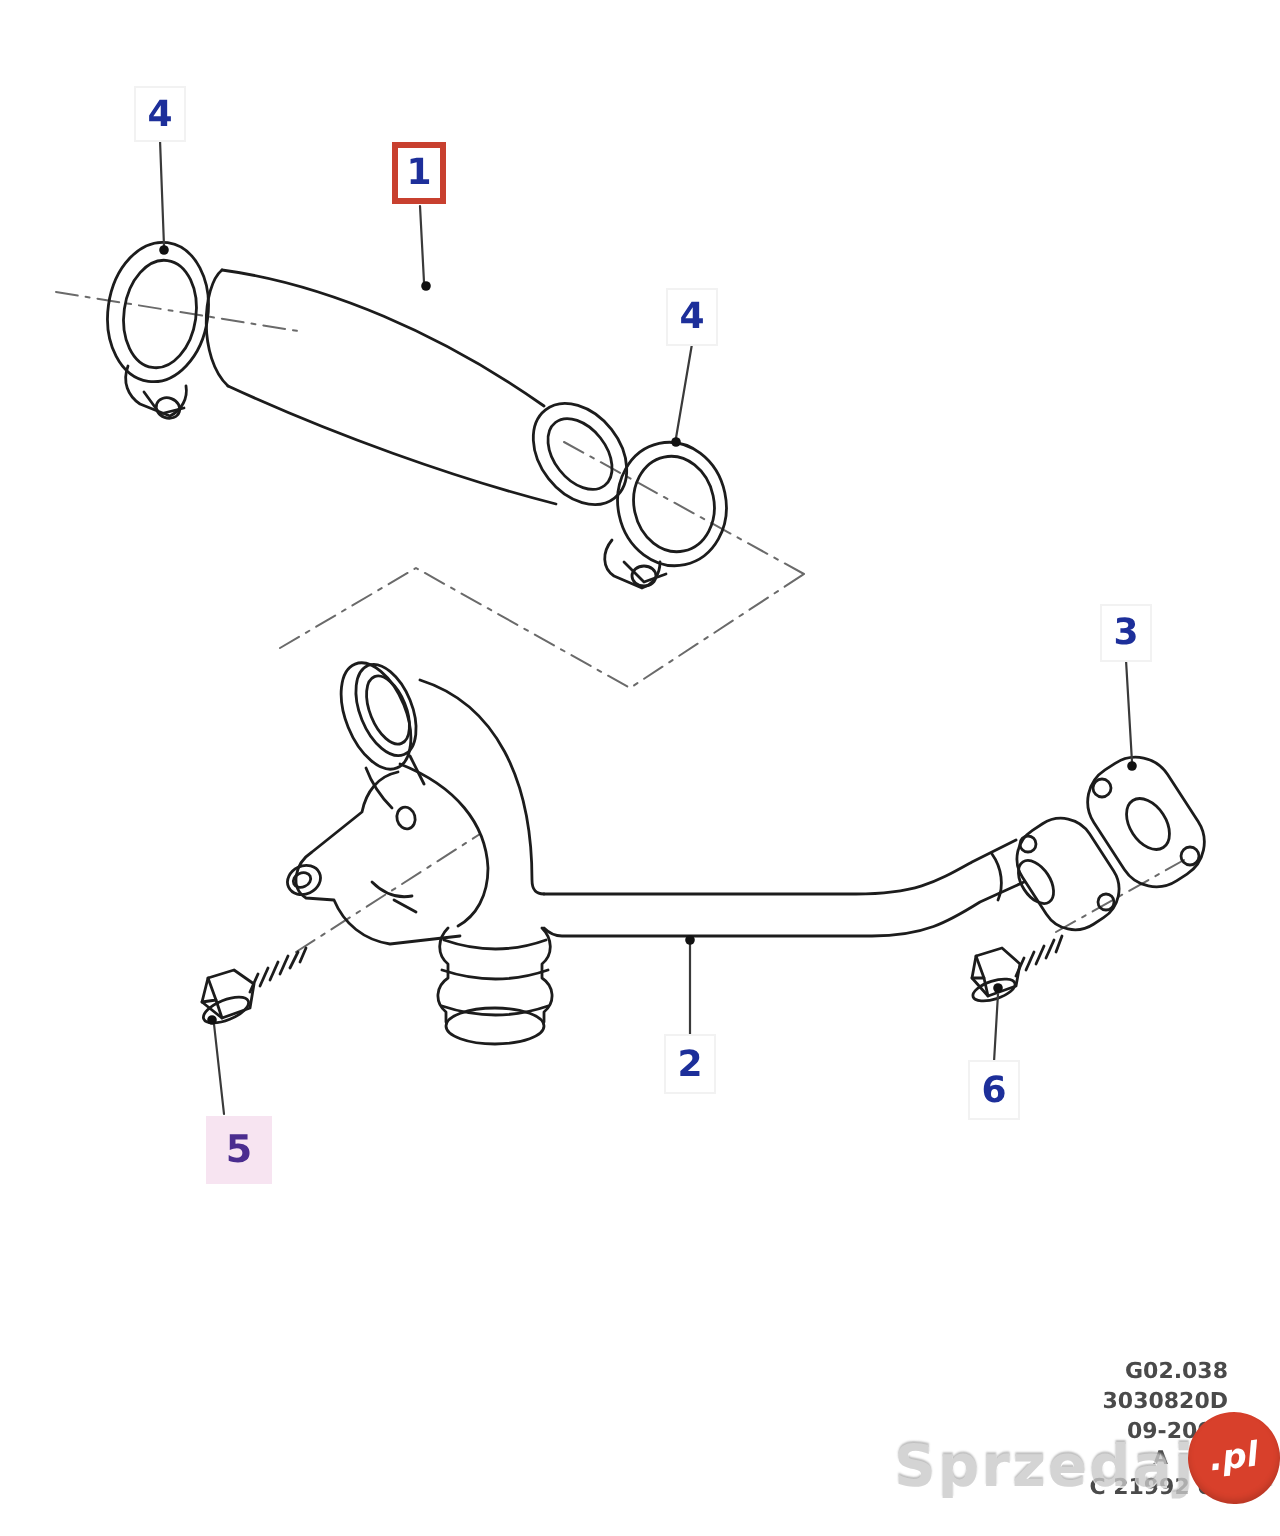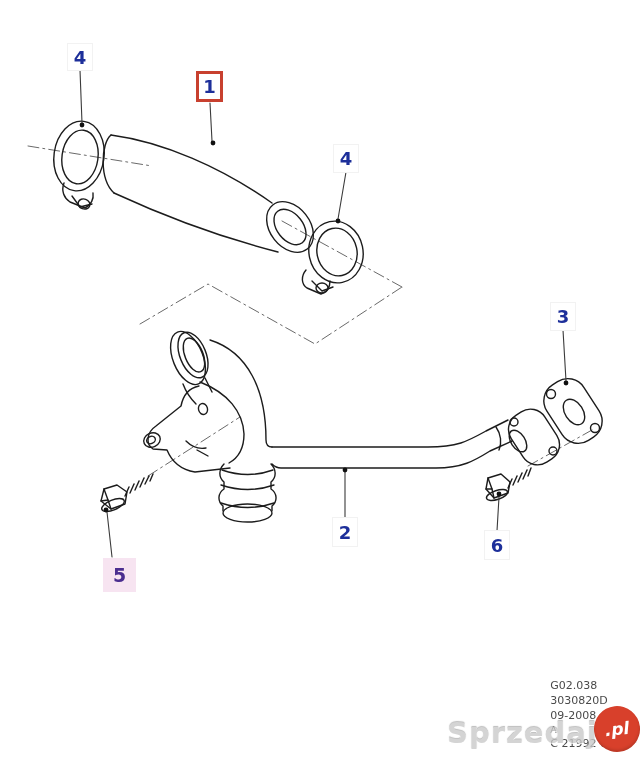--- a/index.html
+++ b/index.html
@@ -15,22 +15,22 @@
     box-shadow:0 0 0 1px #f2f2f2;
   }
   .callout.boxed{
     border:3px solid #c8402f;box-shadow:none;
   }
   .callout.highlight{
     background:#f7e4f1;color:#4b2d8f;box-shadow:none;font-size:19px;
   }
   
   .codes{
-    position:absolute;top:678px;right:26px;
-    font-size:11px;line-height:15px;color:#4a4a4a;z-index:2;
+    position:absolute;top:678px;right:26px;text-align:right;
+    font-size:11px;line-height:15px;color:#4a4a4a;z-index:2;font-weight:bold;
   }
   .codes .rev{font-size:9.5px;padding-right:30px;line-height:13px;}
   
   .watermark{
     position:absolute;left:447px;top:716px;z-index:3;
     font-size:29px;font-weight:bold;letter-spacing:1px;
     color:#c9c9c9;opacity:.78;
     text-shadow:0 1px 0 #ffffff,0 -1px 1px #aaaaaa;
     pointer-events:none;white-space:nowrap;
   }

